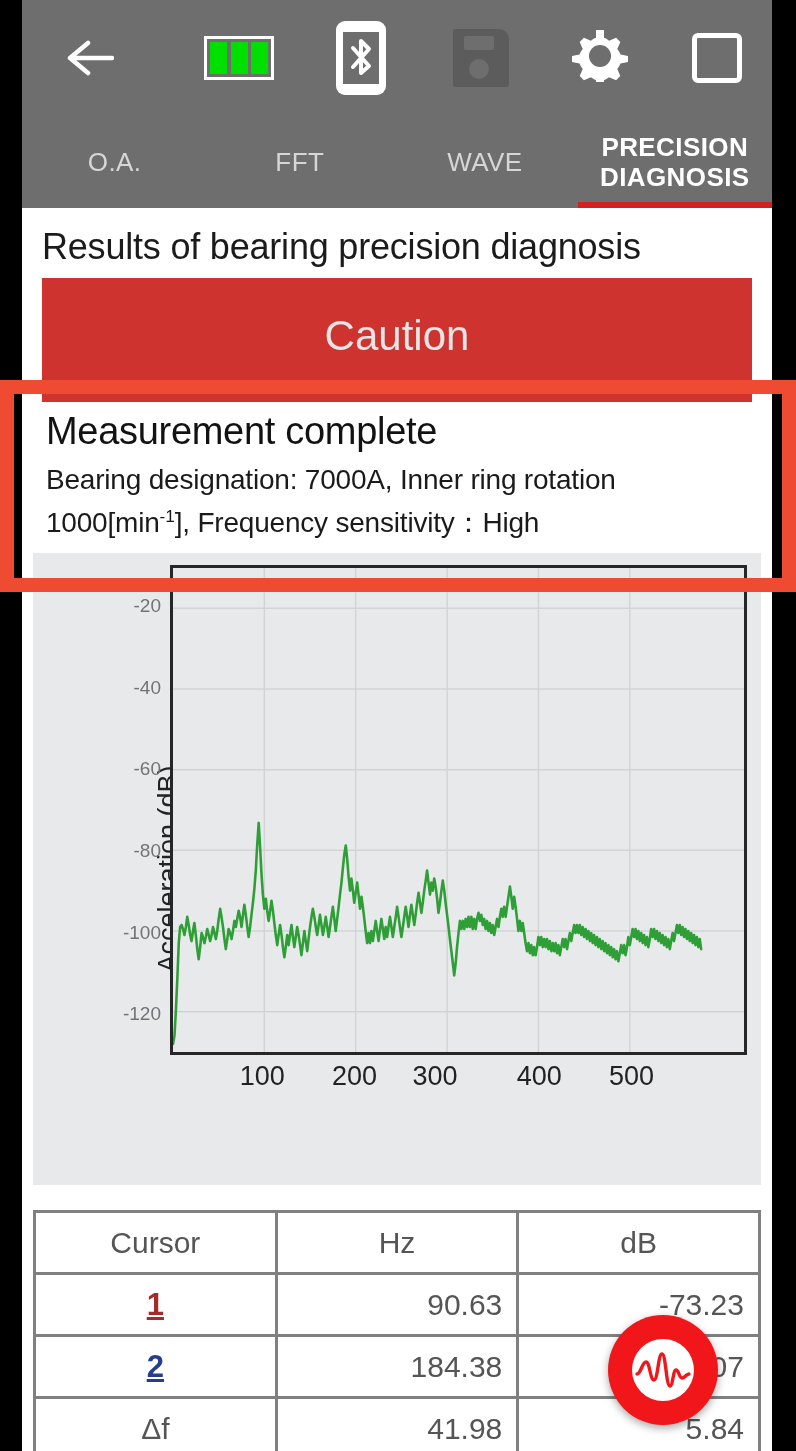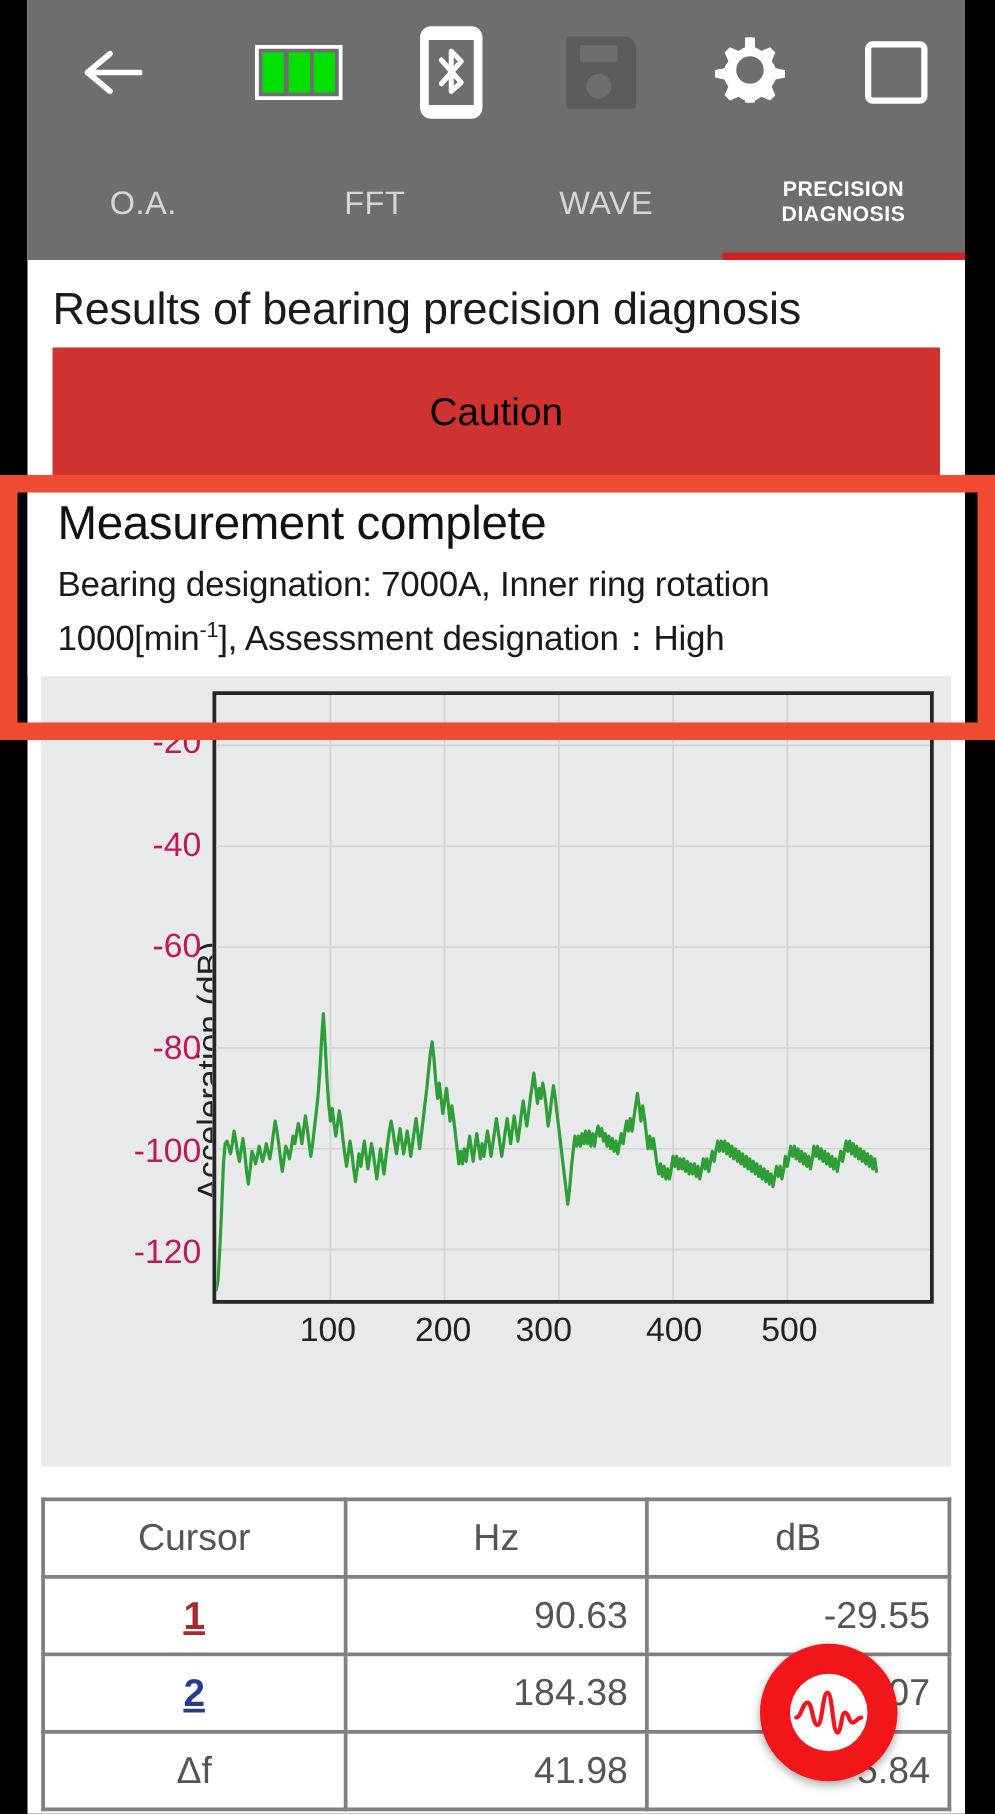--- a/index.html
+++ b/index.html
@@ -23,45 +23,45 @@
   .floppy:before{content:"";position:absolute;left:11px;top:7px;width:30px;height:14px;background:#6e6e6e;border-radius:2px;}
   .floppy:after{content:"";position:absolute;left:16px;top:30px;width:20px;height:20px;border-radius:50%;background:#6e6e6e;}
   .gear{left:545px;width:66px;}
   .stop{left:662px;width:66px;}
   .stop-sq{width:50px;height:50px;border:5px solid #ffffff;border-radius:6px;box-sizing:border-box;}
 
   
   .tabs{position:relative;height:92px;background:#6e6e6e;display:flex;align-items:stretch;}
   .tab{flex:1;display:flex;align-items:center;justify-content:center;text-align:center;color:#d6d6d6;font-size:26px;letter-spacing:.4px;position:relative;}
   .tab.wide{flex:1.05;}
-  .tab.active{color:#ffffff;font-weight:bold;line-height:1.16;font-size:17px;}
+  .tab.active{color:#ffffff;font-weight:bold;line-height:1.16;font-size:26px;}
   .tab.active .ind{position:absolute;left:0;right:0;bottom:0;height:6px;background:#d32020;}
 
   
   .res-title{font-size:36px;color:#1b1b1b;padding:18px 0 10px 20px;letter-spacing:-.2px;}
 
   
   .caution-wrap{padding:0 20px;}
-  .caution{background:#ce3330;color:#000000;font-size:31px;text-align:center;padding:34px 0 42px 0;}
+  .caution{background:#ce3330;color:#e5e5e5;font-size:42px;text-align:center;padding:34px 0 42px 0;}
 
   
   .meas{background:#ffffff;padding:6px 24px 10px 24px;}
   .meas h2{margin:0;font-size:38px;font-weight:normal;color:#121212;letter-spacing:-.3px;line-height:1.25;}
   .meas p{margin:4px 0 0 0;font-size:28px;color:#1a1a1a;line-height:1.42;letter-spacing:-.2px;}
   .meas sup{font-size:.62em;vertical-align:super;}
 
   
   .annot{position:absolute;left:0;top:380px;width:796px;height:212px;border:14px solid #ef4a32;box-sizing:border-box;pointer-events:none;z-index:30;}
 
   
   .chart-panel{background:#e8e9ea;height:632px;position:relative;margin:0 11px 0 11px;}
   .ylabel{position:absolute;left:32px;top:50%;transform:translateY(-50%) rotate(-90deg);transform-origin:center;font-size:27px;color:#222;white-space:nowrap;text-decoration:underline;}
   .plot{position:absolute;left:137px;top:12px;width:577px;height:490px;background:#e8e9ea;border:3px solid #262626;box-sizing:border-box;}
   .plot svg{display:block;width:100%;height:100%;}
-  .ytick{position:absolute;right:0;font-size:27px;color:#be185d;text-align:right;transform:translateY(-50%);}
+  .ytick{position:absolute;right:0;font-size:19px;color:#737373;text-align:right;transform:translateY(-50%);}
   .yticks{position:absolute;left:40px;top:12px;width:88px;height:490px;}
   .xticks{position:absolute;left:137px;top:508px;width:577px;height:40px;}
   .xtick{position:absolute;font-size:27px;color:#222;transform:translateX(-50%);}
   .xlabel{position:absolute;left:0;right:0;top:562px;text-align:center;font-size:27px;color:#222;text-decoration:underline;}
 
   
   .tbl{margin:25px 11px 0 11px;border-collapse:collapse;width:728px;table-layout:fixed;}
   .tbl td,.tbl th{border:3px solid #808080;height:57px;font-weight:normal;font-size:30px;color:#555555;}
   .tbl th{text-align:center;color:#555;font-size:30px;}
   .tbl td.c{text-align:center;}
@@ -146,21 +146,21 @@
 
     <div class="res-title">Results of bearing precision diagnosis</div>
 
     <div class="caution-wrap">
       <div class="caution">Caution</div>
     </div>
 
     <div class="meas">
       <h2>Measurement complete</h2>
       <p>Bearing designation: 7000A, Inner ring rotation</p>
-      <p><span>1000[min</span><sup>-1</sup><span>], Assessment designation：High</span></p>
+      <p><span>1000[min</span><sup>-1</sup><span>], Frequency sensitivity：High</span></p>
     </div>
 
     <div class="chart-panel">
       <div class="ylabel">Acceleration (dB)</div>
       <div class="yticks" id="yticks">
           <div class="ytick" style="top: 40.8px;">-20</div>
           <div class="ytick" style="top: 122.5px;">-40</div>
           <div class="ytick" style="top: 204.2px;">-60</div>
           <div class="ytick" style="top: 285.8px;">-80</div>
           <div class="ytick" style="top: 367.5px;">-100</div>
@@ -196,21 +196,21 @@
         <tr>
           <th>Cursor</th>
           <th>Hz</th>
           <th>dB</th>
         </tr>
       </thead>
       <tbody id="tbody">
           <tr>
             <td class="c"><span class="cur1">1</span></td>
             <td class="r">90.63</td>
-            <td class="r">-29.55</td>
+            <td class="r">-73.23</td>
           </tr>
           <tr>
             <td class="c"><span class="cur2">2</span></td>
             <td class="r">184.38</td>
             <td class="r">-79.07</td>
           </tr>
           <tr>
             <td class="c"><span>Δf</span></td>
             <td class="r">41.98</td>
             <td class="r">5.84</td>

